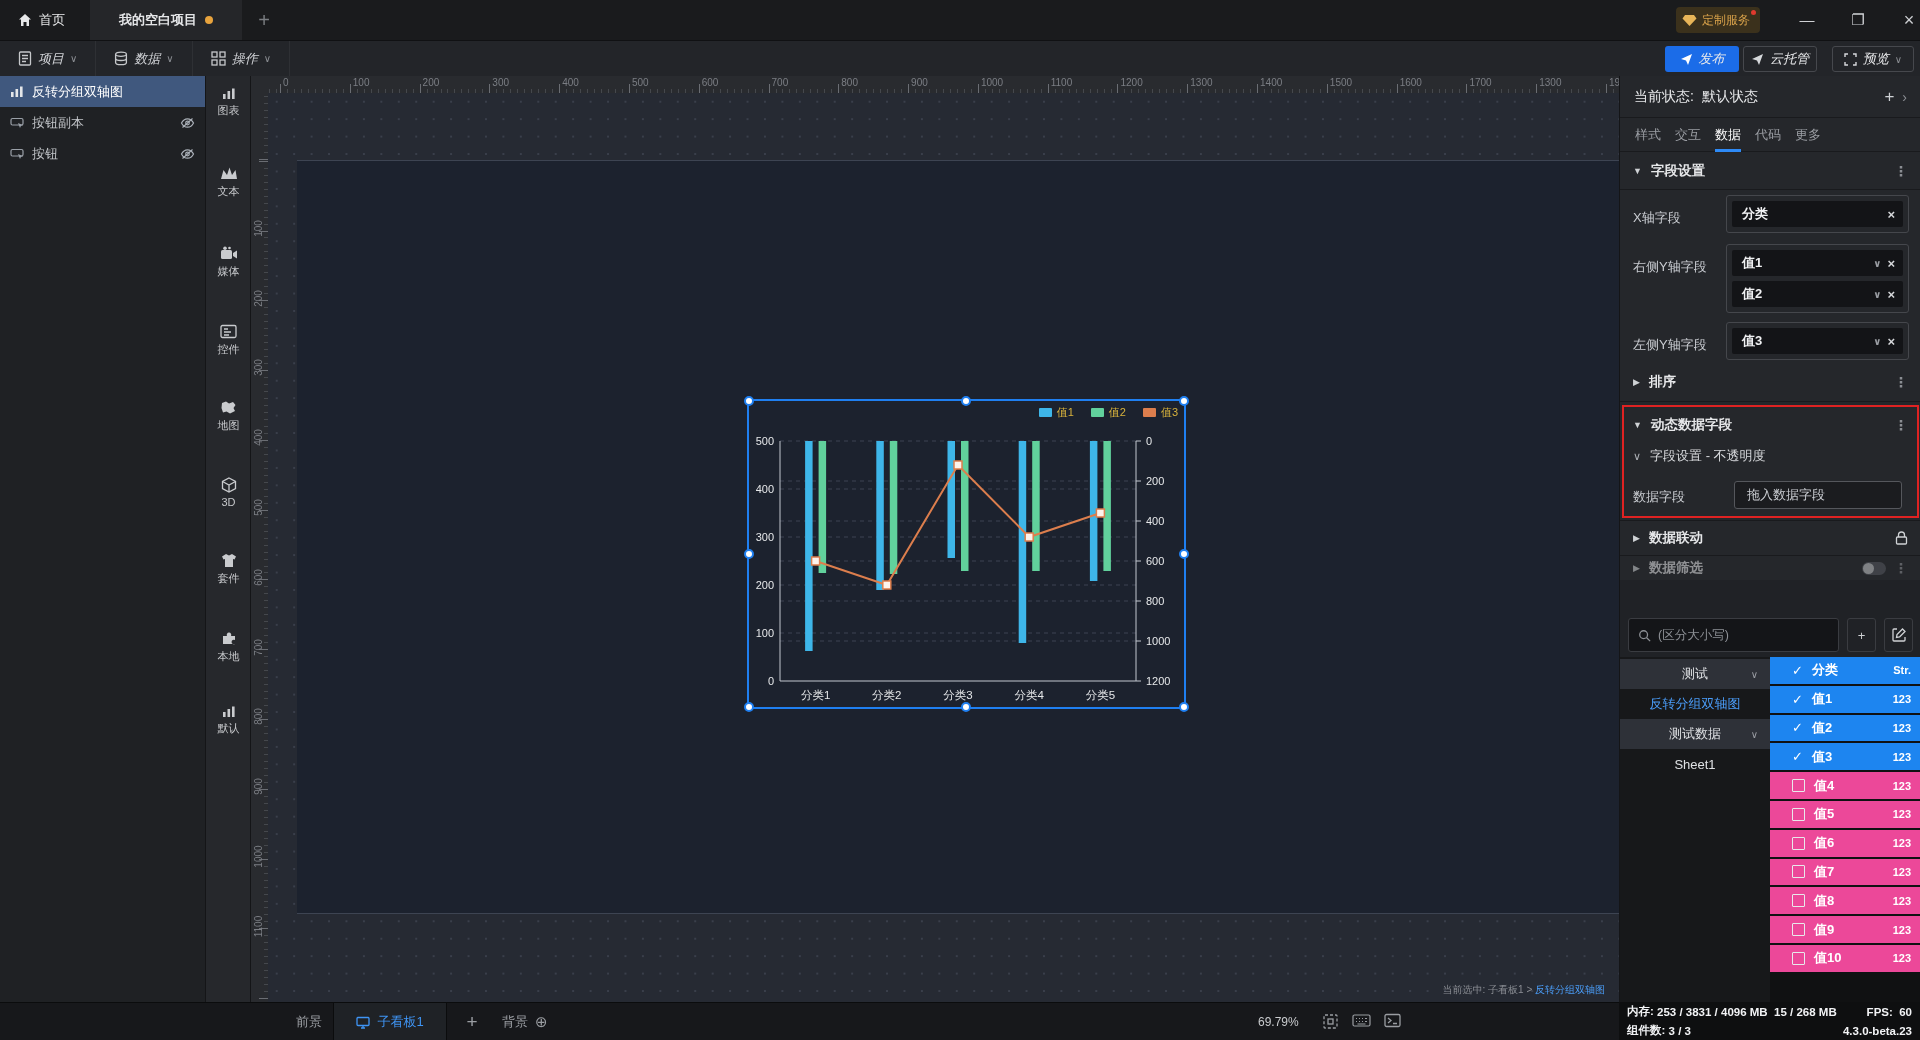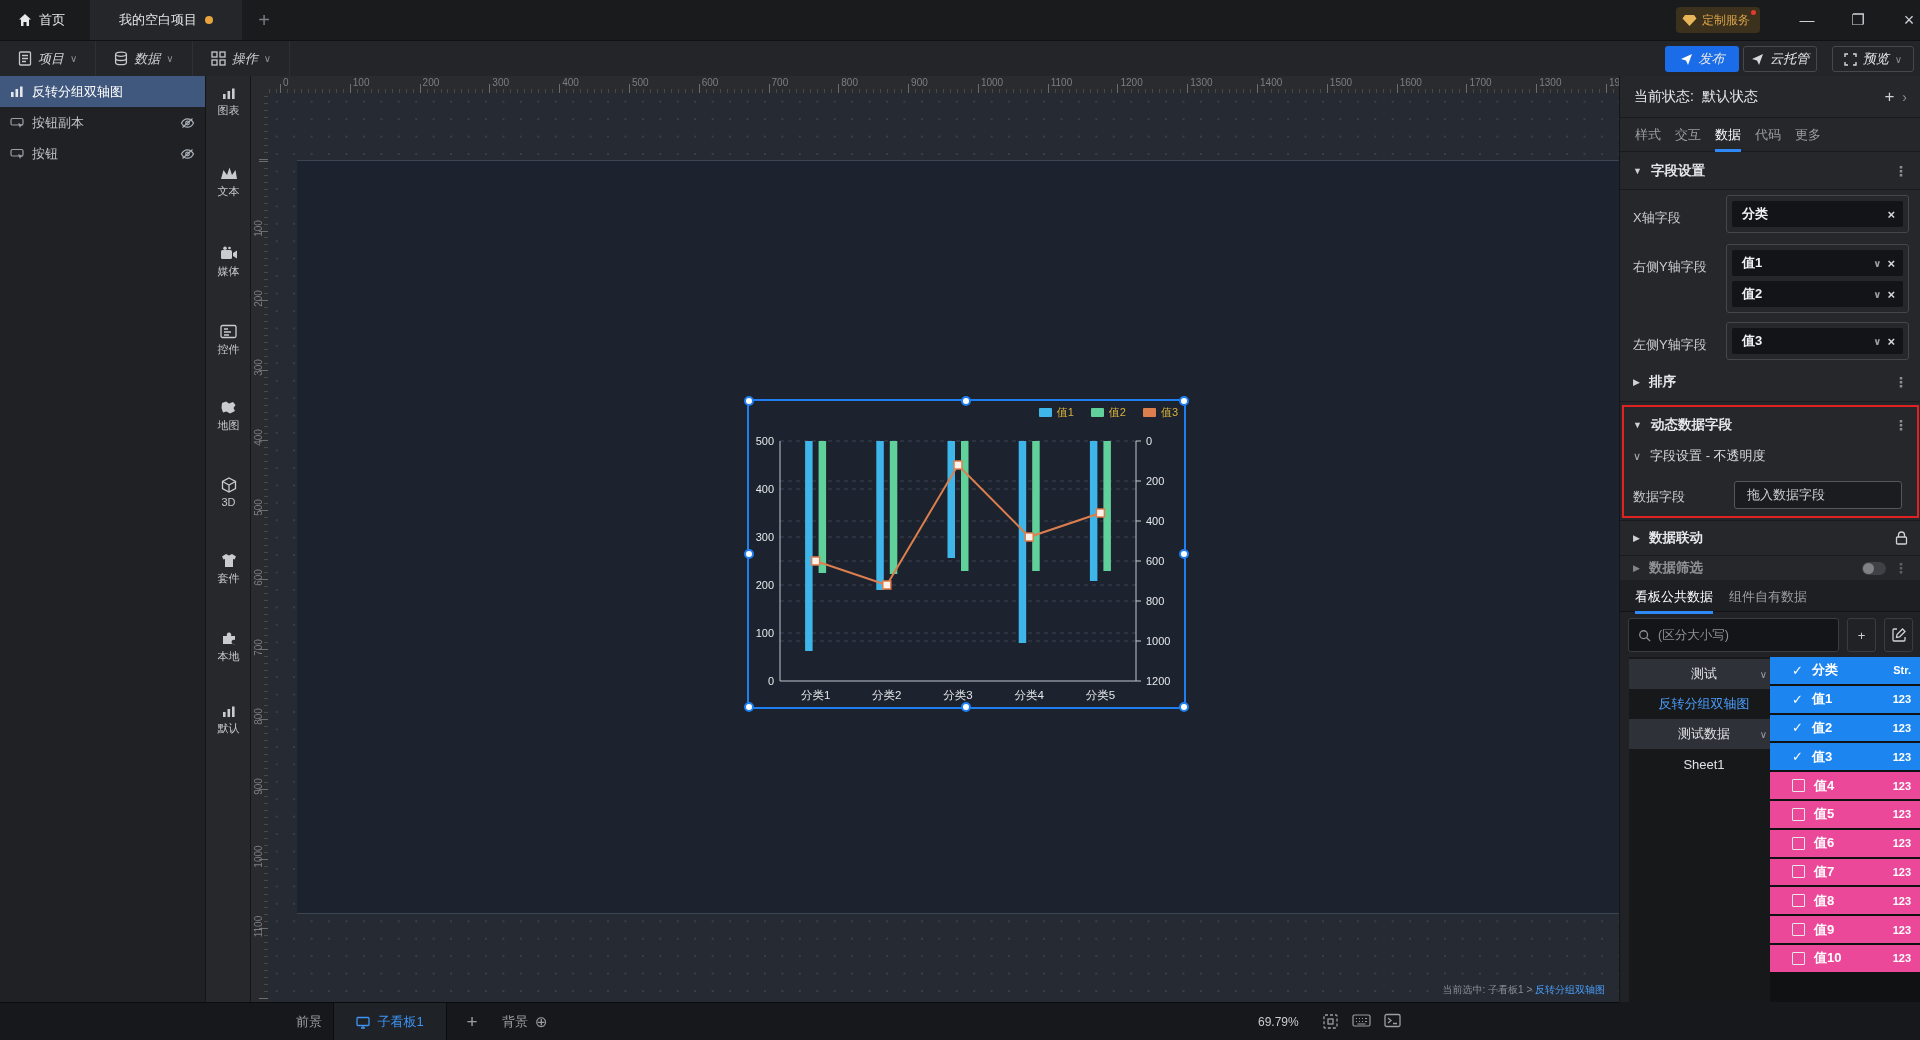--- a/index.html
+++ b/index.html
@@ -5,21 +5,21 @@
   * { margin:0; padding:0; box-sizing:border-box; }
   html,body { width:1920px; height:1040px; background:#17181b; overflow:hidden;
     font-family:"Liberation Sans","DejaVu Sans",sans-serif; }
   #root { position:relative; width:1920px; height:1040px; color:#d6d8db; font-size:13px; }
   .abs { position:absolute; }
   svg { display:block; }
 
   
   #titlebar { left:0; top:0; width:1920px; height:40px; background:#1a1b1d; }
   #home-btn { left:18px; top:0; height:40px; display:flex; align-items:center; gap:7px; color:#e8e9ea; cursor:default; }
-  #proj-tab { left:90px; top:0; width:152px; height:40px; background:#252629; display:flex; align-items:center; justify-content:center; gap:8px; color:#e4e5e7; }
+  #proj-tab { left:90px; top:0; width:152px; height:40px; background:#252629; display:flex; align-items:center; justify-content:center; gap:8px; color:#e4e5e7;font-weight:bold; }
   .tab-dot { width:8px; height:8px; border-radius:50%; background:#e8a33d; }
   #newtab-btn { left:252px; top:8px; width:24px; height:24px; color:#7a7d81; font-size:20px; text-align:center; line-height:24px; }
   #custom-badge { left:1676px; top:7px; height:26px; padding:0 10px 0 6px; background:#3b3category01c; background:#3b311c; border-radius:4px; display:flex; align-items:center; gap:5px; color:#d9a24a; font-size:12px; }
   #custom-dot { position:absolute; right:4px; top:3px; width:5px; height:5px; border-radius:50%; background:#e03a2e; }
   .winctl { top:8px; width:24px; height:24px; color:#cfd1d4; font-size:15px; text-align:center; line-height:24px; }
 
   
   #menubar { left:0; top:40px; width:1920px; height:36px; background:#232529; border-top:1px solid #101113;font-style:italic; }
   .menu-item { height:35px; display:inline-flex; align-items:center; gap:6px; padding:0 18px; color:#d2d4d8; border-right:1px solid #2e3034; }
   .menu-chev { color:#8b8e93; font-size:10px; }
@@ -105,21 +105,21 @@
   #drop-field { position:absolute; left:114px; top:405px; width:168px; height:28px; border:1px solid #55575c; border-radius:3px; background:#1b1c1f; display:flex; align-items:center; padding:0 12px; color:#c9ccd1; }
   .toggle { width:24px; height:13px; border-radius:7px; background:#55585e; position:relative; }
   .toggle::after { content:""; position:absolute; left:1px; top:1px; width:11px; height:11px; border-radius:50%; background:#c9ccce; }
 
   
   #browser { left:0; top:504px; width:301px; height:422px; background:#202226; }
   #browser-tabs { height:32px; display:flex; gap:16px; padding:0 15px; background:#1d1f22; border-bottom:1px solid #121315; }
   #search-row { position:absolute; left:8px; top:38px; right:8px; height:34px; display:flex; gap:8px; }
   #search-input { flex:1; background:#141518; border:1px solid #3a3c41; border-radius:3px; display:flex; align-items:center; gap:7px; padding:0 9px; color:#8e9196; font-size:12.5px; }
   .sq-btn { width:29px; height:34px; border:1px solid #3a3c41; border-radius:3px; display:flex; align-items:center; justify-content:center; color:#cfd2d5; }
-  #src-list { position:absolute; left:0; top:77px; width:150px; bottom:0; background:#17181a;margin-left:9px; }
+  #src-list { position:absolute; left:0; top:77px; width:150px; bottom:0; background:#17181a; }
   .src-row { position:absolute; left:0; width:150px; height:30px; display:flex; align-items:center; justify-content:center; gap:8px; color:#dfe1e4; }
   .src-row.group { background:#2e3138; }
   .src-row.activechild { color:#4a9cf8; }
   .src-chev { position:absolute; right:12px; color:#9b9ea4; font-size:10px; }
   #field-list { position:absolute; left:150px; top:77px; right:0; bottom:0; background:#101112; }
   .f-row { position:absolute; left:0; right:0; display:flex; align-items:center; gap:9px; padding:0 10px 0 22px; font-weight:bold; color:#fff; }
   .f-row.on { background:#1d85f0; }
   .f-row.off { background:#ec4899;text-align:right; }
   .f-check { font-size:13px; }
   .f-box { width:13px; height:13px; border:1.5px solid #e8e9eb; border-radius:1px; }
@@ -510,20 +510,33 @@
         </svg>
       </div>
     <div class="abs bb-icon" style="left:1384px">
         <svg width="17" height="15" viewBox="0 0 17 15" fill="none" stroke="#9a9da2" stroke-width="1.3">
           <rect x="1" y="1.5" width="15" height="12" rx="1.5"></rect>
           <path d="M4 5 L7 7.5 L4 10 M9 10.5 H13"></path>
         </svg>
       </div>
   </div>
 
+  <div id="statusarea" class="abs">
+    <div class="st-row" style="top:0">
+      <span>内存:</span>&nbsp;
+      <span>253 / 3831 / 4096 MB</span>&nbsp;&nbsp;
+      <span>15 / 268 MB</span>
+      <span class="st-right"><span>FPS:</span>&nbsp;&nbsp;<span>60</span></span>
+    </div>
+    <div class="st-row" style="top:19px">
+      <span>组件数:</span>&nbsp;
+      <span>3 / 3</span>
+      <span class="st-right">4.3.0-beta.23</span>
+    </div>
+  </div>
 
   <div id="inspector" class="abs">
     <div id="state-row" class="abs">
       <span>当前状态:</span>
       <span>默认状态</span>
       <span id="state-plus">+</span>
       <span id="state-chev">›</span>
     </div>
     <div id="insp-tabs" class="abs">
         <div class="insp-tab">样式</div>
@@ -602,24 +615,20 @@
     <div class="abs sec-head dim" style="left:0;top:480px;width:301px;height:24px;border-bottom:none">
       <span class="caret">▶</span>
       <span>数据筛选</span>
       <span class="kebab" style="display:flex;align-items:center;gap:8px">
         <span class="toggle"></span>
         <span>⋮</span>
       </span>
     </div>
 
     <div id="browser" class="abs">
-      <div id="browser-tabs">
-          <div class="insp-tab active">看板公共数据</div>
-          <div class="insp-tab">组件自有数据</div>
-        </div>
       <div id="search-row">
         <div id="search-input">
           <span>
               <svg width="13" height="13" viewBox="0 0 15 15" fill="none" stroke="#8e9196" stroke-width="1.5">
                 <circle cx="6.5" cy="6.5" r="4.5"></circle>
                 <path d="M10 10 L14 14"></path>
               </svg>
             </span>
           <span>(区分大小写)</span>
         </div>

